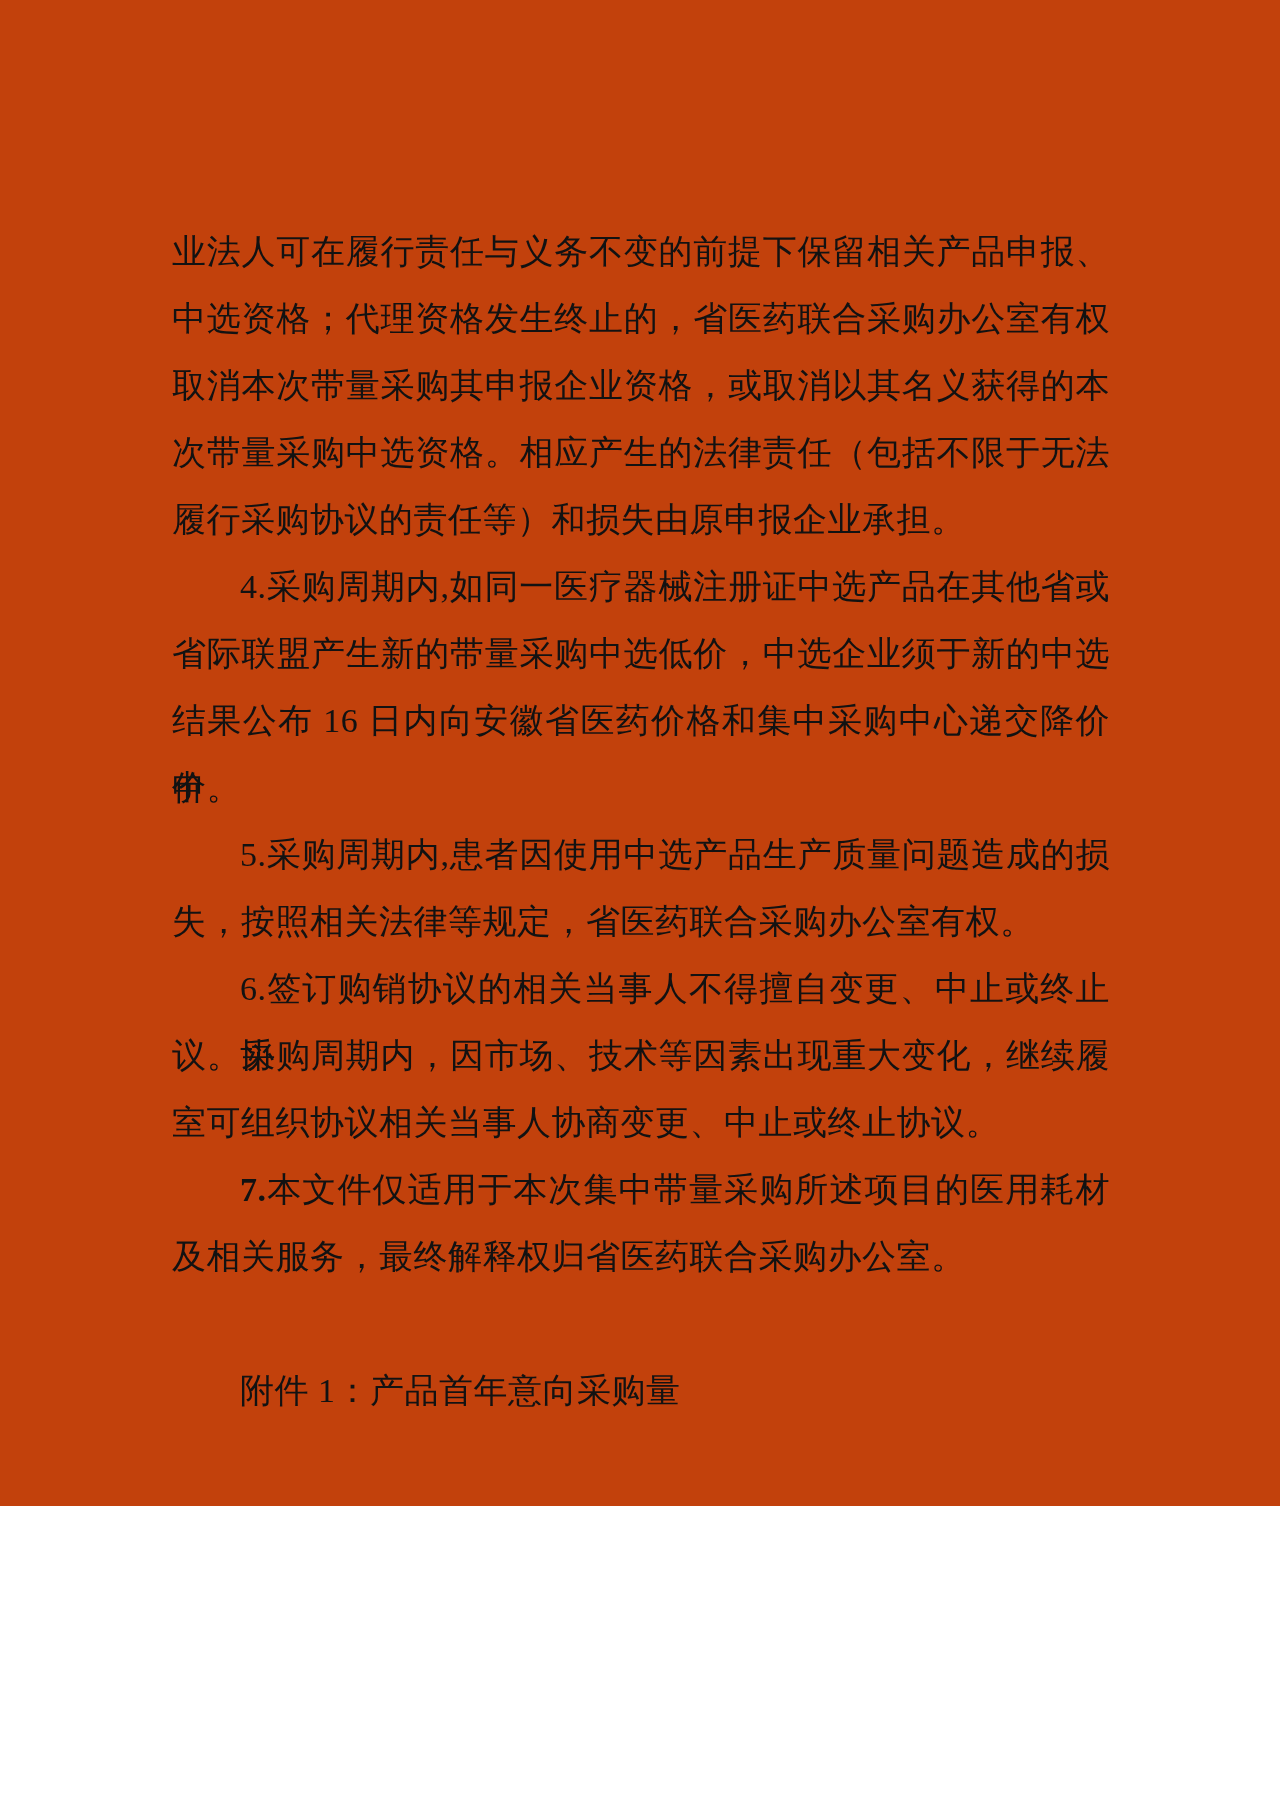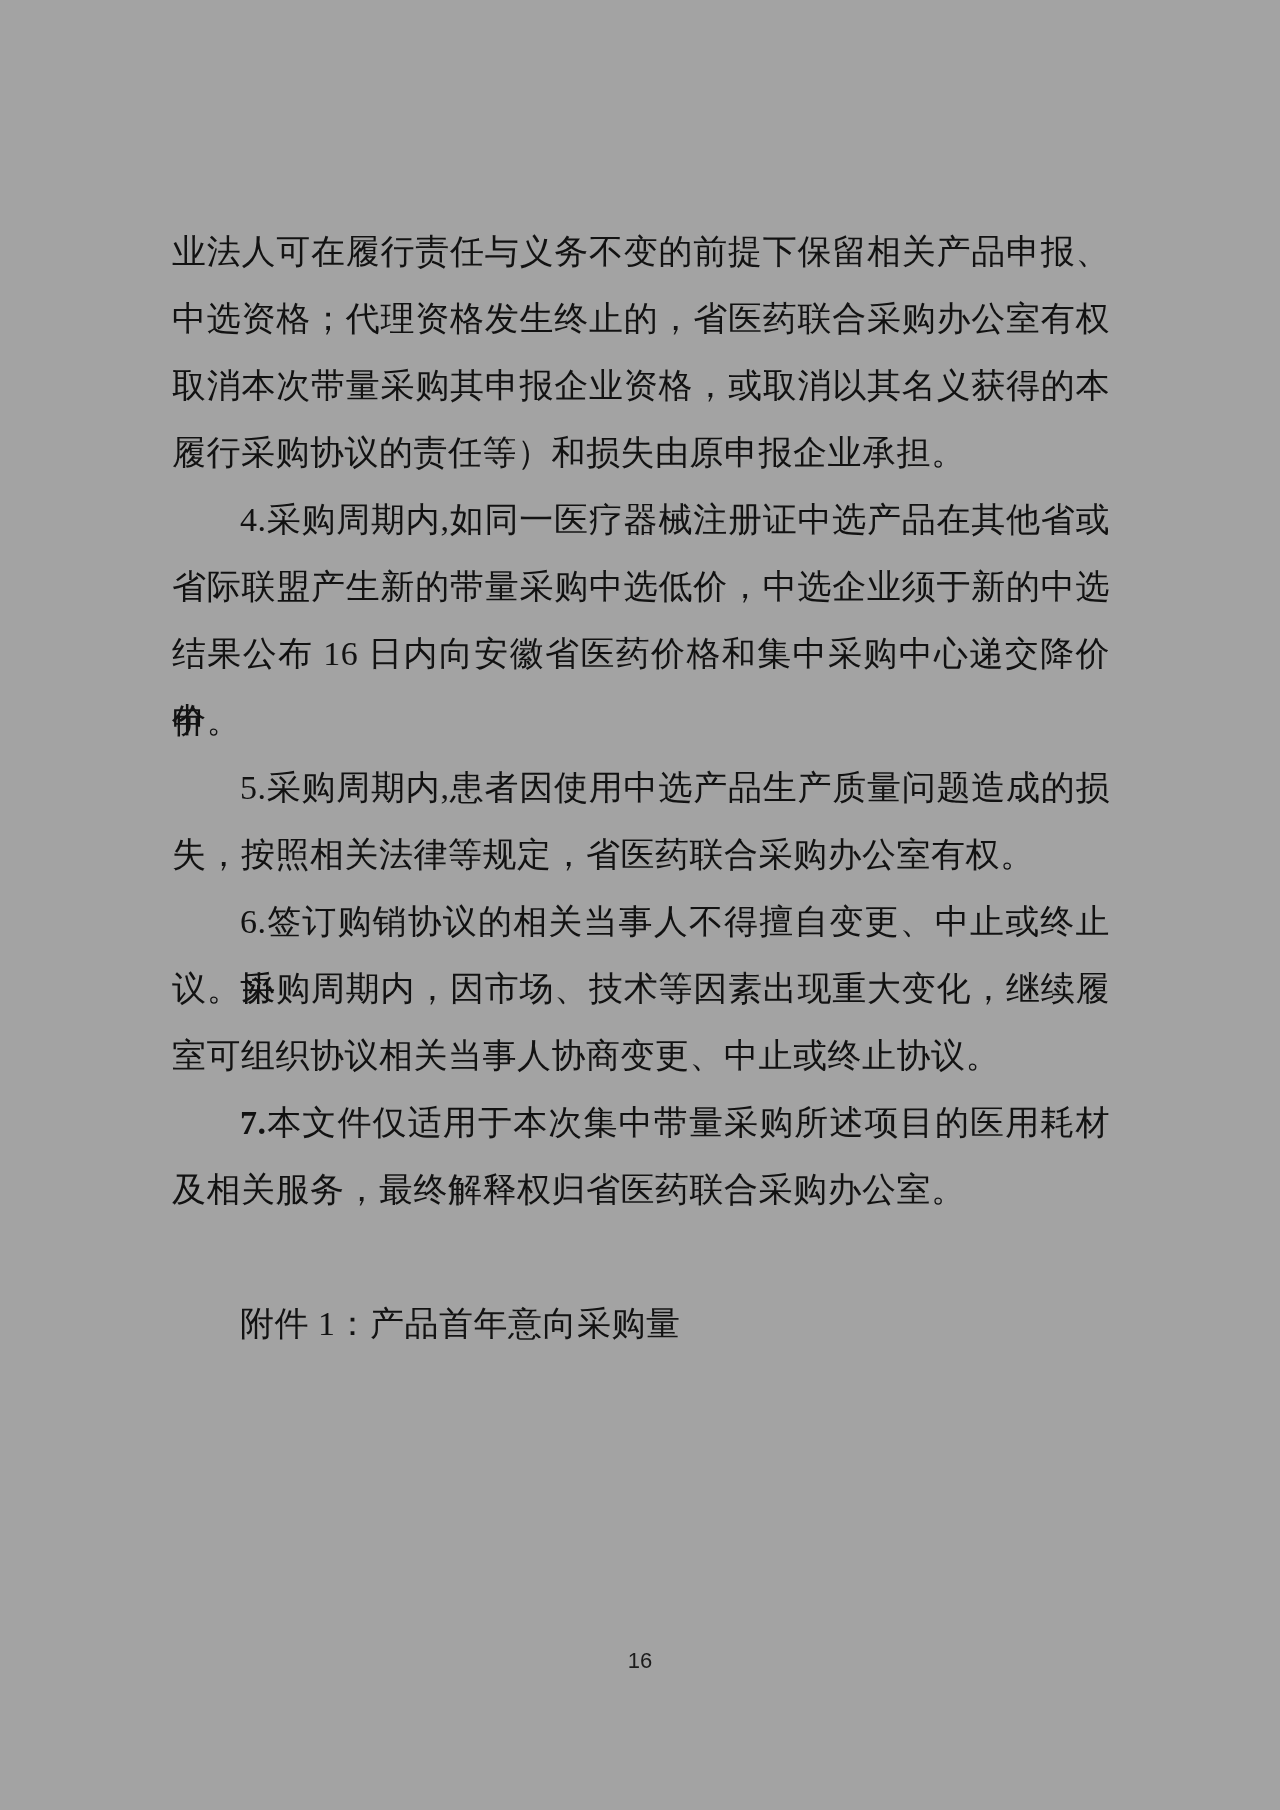--- a/index.html
+++ b/index.html
@@ -10,22 +10,22 @@
   body {
     width: 1280px;
     height: 1810px;
     position: relative;
     font-family: "Liberation Serif", "DejaVu Serif", serif;
   }
   .page {
     position: absolute;
     left: 0; top: 0;
     width: 1280px;
-    height: 1810px;
-    background: #a3a3a3;
+    height: 1506px;
+    background: #c2410c;
     overflow: hidden;
   }
   .text-block {
     position: absolute;
     left: 172px;
     top: 218px;
     width: 938px;
     color: #121212;
   }
   .line {
@@ -60,20 +60,21 @@
   }
 </style>
 </head>
 <body style="background: rgb(255, 255, 255);">
 
 <div class="page">
   <div class="text-block" style="color: rgb(18, 18, 18);">
       <div class="line justify">业法人可在履行责任与义务不变的前提下保留相关产品申报、</div>
       <div class="line justify">中选资格；代理资格发生终止的，省医药联合采购办公室有权</div>
       <div class="line justify">取消本次带量采购其申报企业资格，或取消以其名义获得的本</div>
+      <div class="line justify">次带量采购中选资格。相应产生的法律责任（包括不限于无法</div>
       <div class="line">履行采购协议的责任等）和损失由原申报企业承担。</div>
       <div class="line justify indent">4.采购周期内,如同一医疗器械注册证中选产品在其他省或</div>
       <div class="line justify">省际联盟产生新的带量采购中选低价，中选企业须于新的中选</div>
       <div class="line justify">结果公布 16 日内向安徽省医药价格和集中采购中心递交降价申</div>
       <div class="line">价。</div>
       <div class="line justify indent">5.采购周期内,患者因使用中选产品生产质量问题造成的损</div>
       <div class="line">失，按照相关法律等规定，省医药联合采购办公室有权。</div>
       <div class="line justify indent">6.签订购销协议的相关当事人不得擅自变更、中止或终止协</div>
       <div class="line justify">议。采购周期内，因市场、技术等因素出现重大变化，继续履</div>
       <div class="line">室可组织协议相关当事人协商变更、中止或终止协议。</div>

